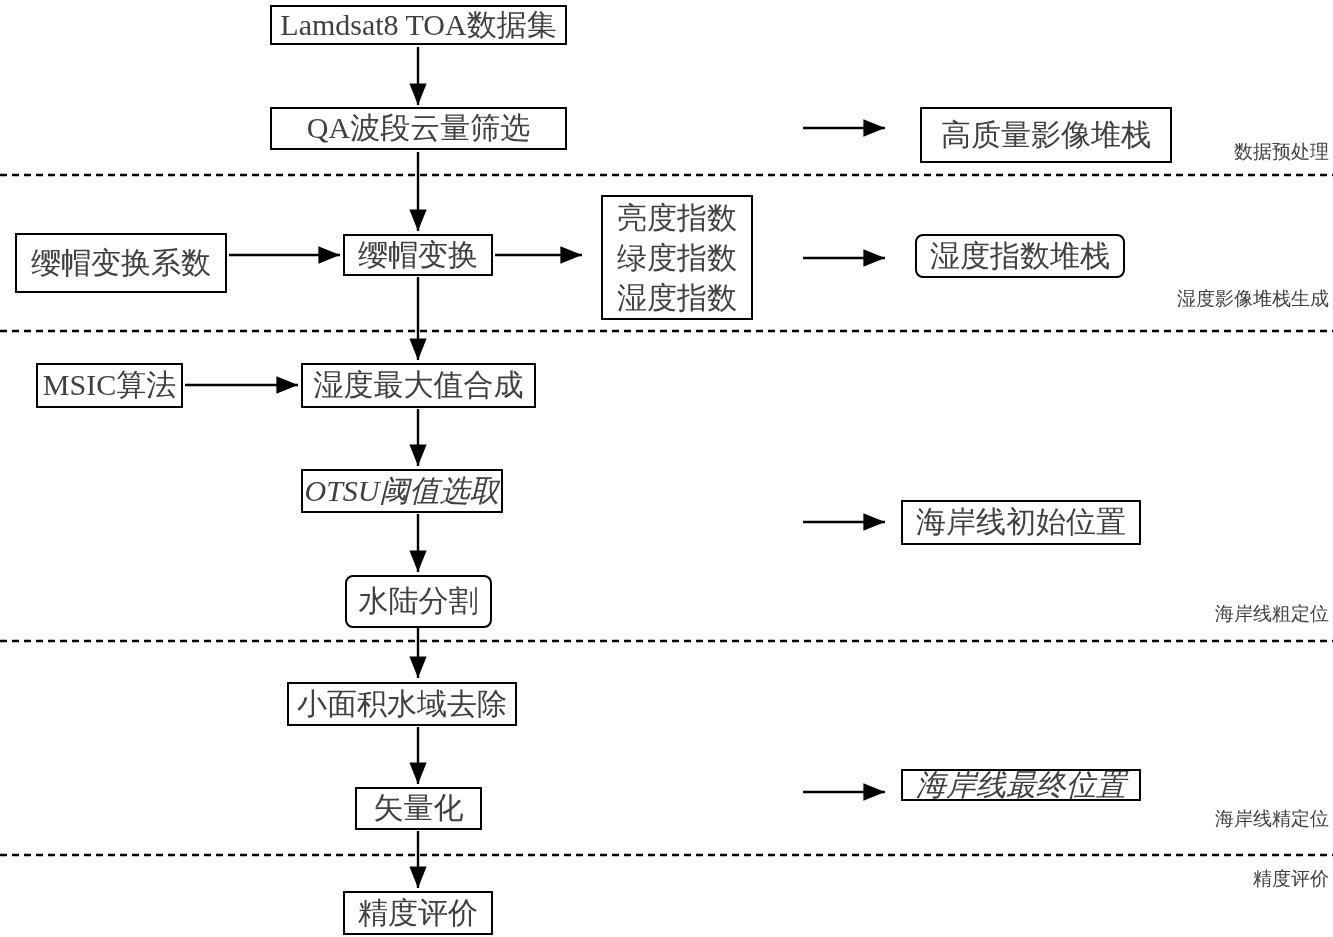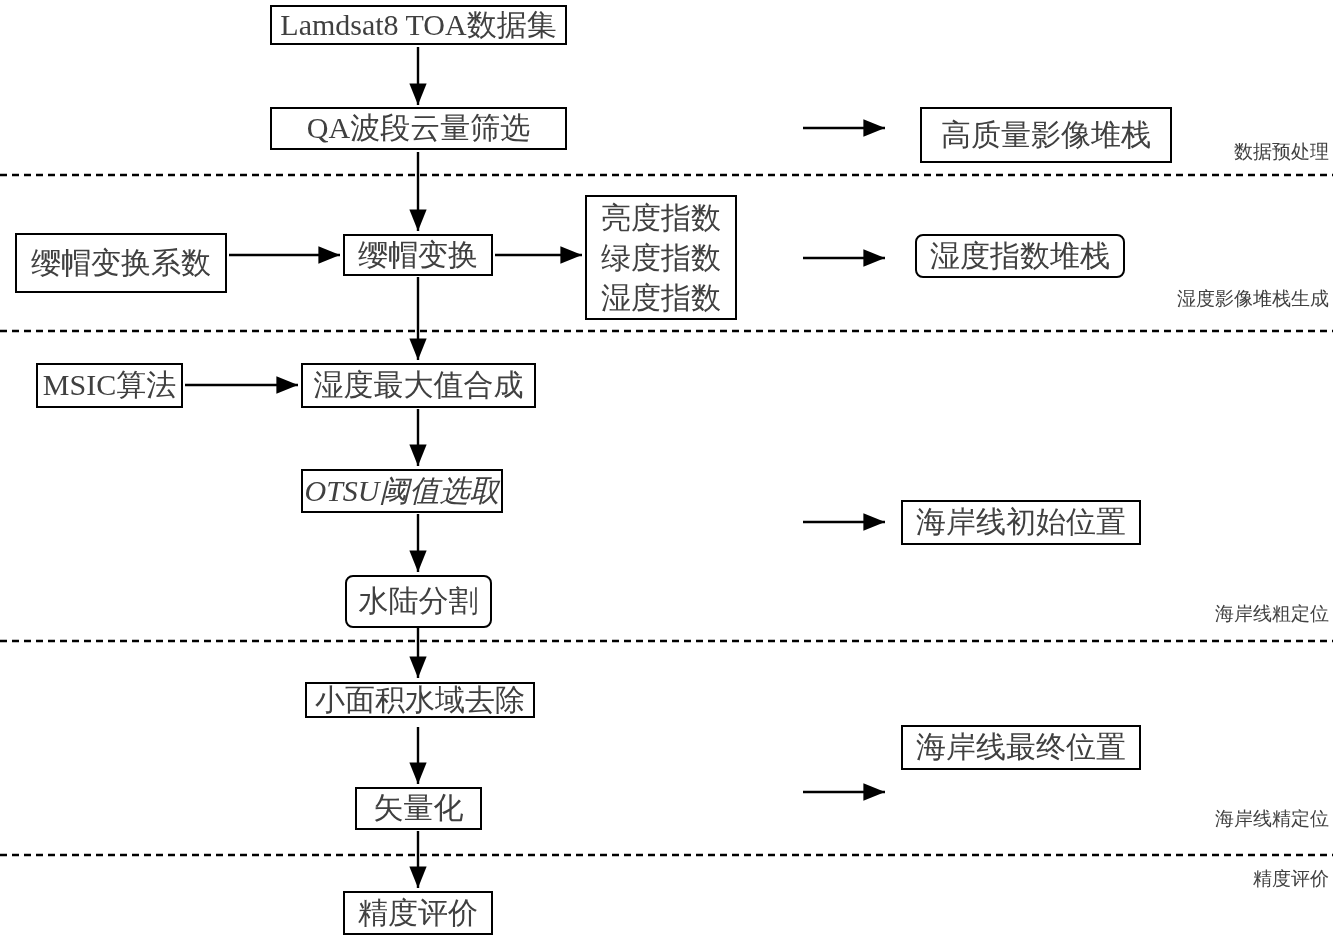--- a/index.html
+++ b/index.html
@@ -20,47 +20,47 @@
     border:2.5px solid #000;
     background:#fff;
     display:flex;
     align-items:center;
     justify-content:center;
     font-size:30px;
     line-height:1.15;
     white-space:nowrap;
     text-align:center;
   }
-  .multi{flex-direction:column;}
+  .multi{flex-direction:column;margin-left:16px;}
   .multi span{display:block;line-height:40px;}
   .slabel{
     position:absolute;
     right:4px;
     font-size:19px;
     white-space:nowrap;
     text-align:right;
   }
   
   .b-dataset  {left:270px;top:5px;  width:297px;height:40px;}
   .b-qa       {left:270px;top:107px;width:297px;height:43px;text-align:right;}
   .b-tccoeff  {left:15px; top:233px;width:212px;height:60px;}
   .b-tc       {left:343px;top:234px;width:150px;height:42px;}
   .b-indices  {left:585px;top:195px;width:152px;height:125px;}
   .b-msic     {left:36px; top:363px;width:147px;height:45px;}
   .b-wetmax   {left:301px;top:363px;width:235px;height:45px;}
   .b-otsu     {left:301px;top:469px;width:202px;height:44px;font-style:italic;}
   .b-waterland{left:345px;top:575px;width:147px;height:53px;border-radius:8px;}
-  .b-smallw   {left:305px;top:682px;width:230px;height:36px;}
+  .b-smallw   {left:287px;top:682px;width:230px;height:44px;}
   .b-vector   {left:355px;top:787px;width:127px;height:43px;}
   .b-accuracy {left:343px;top:891px;width:150px;height:44px;}
   
   .b-hqstack  {left:900px;top:107px;width:252px;height:56px;margin-left:20px;}
   .b-wetstack {left:915px;top:234px;width:210px;height:44px;border-radius:8px;}
   .b-initcl   {left:901px;top:500px;width:240px;height:45px;}
-  .b-finalcl  {left:901px;top:725px;width:240px;height:45px;}
+  .b-finalcl  {left:901px;top:769px;width:240px;height:32px;font-style:italic;}
   
   .l-pre  {top:139px;}
   .l-stack{top:286px;text-align:center;}
   .l-coarse{top:601px;}
   .l-fine {top:806px;}
   .l-acc  {top:866px;}
 </style>
 </head>
 <body>
 

